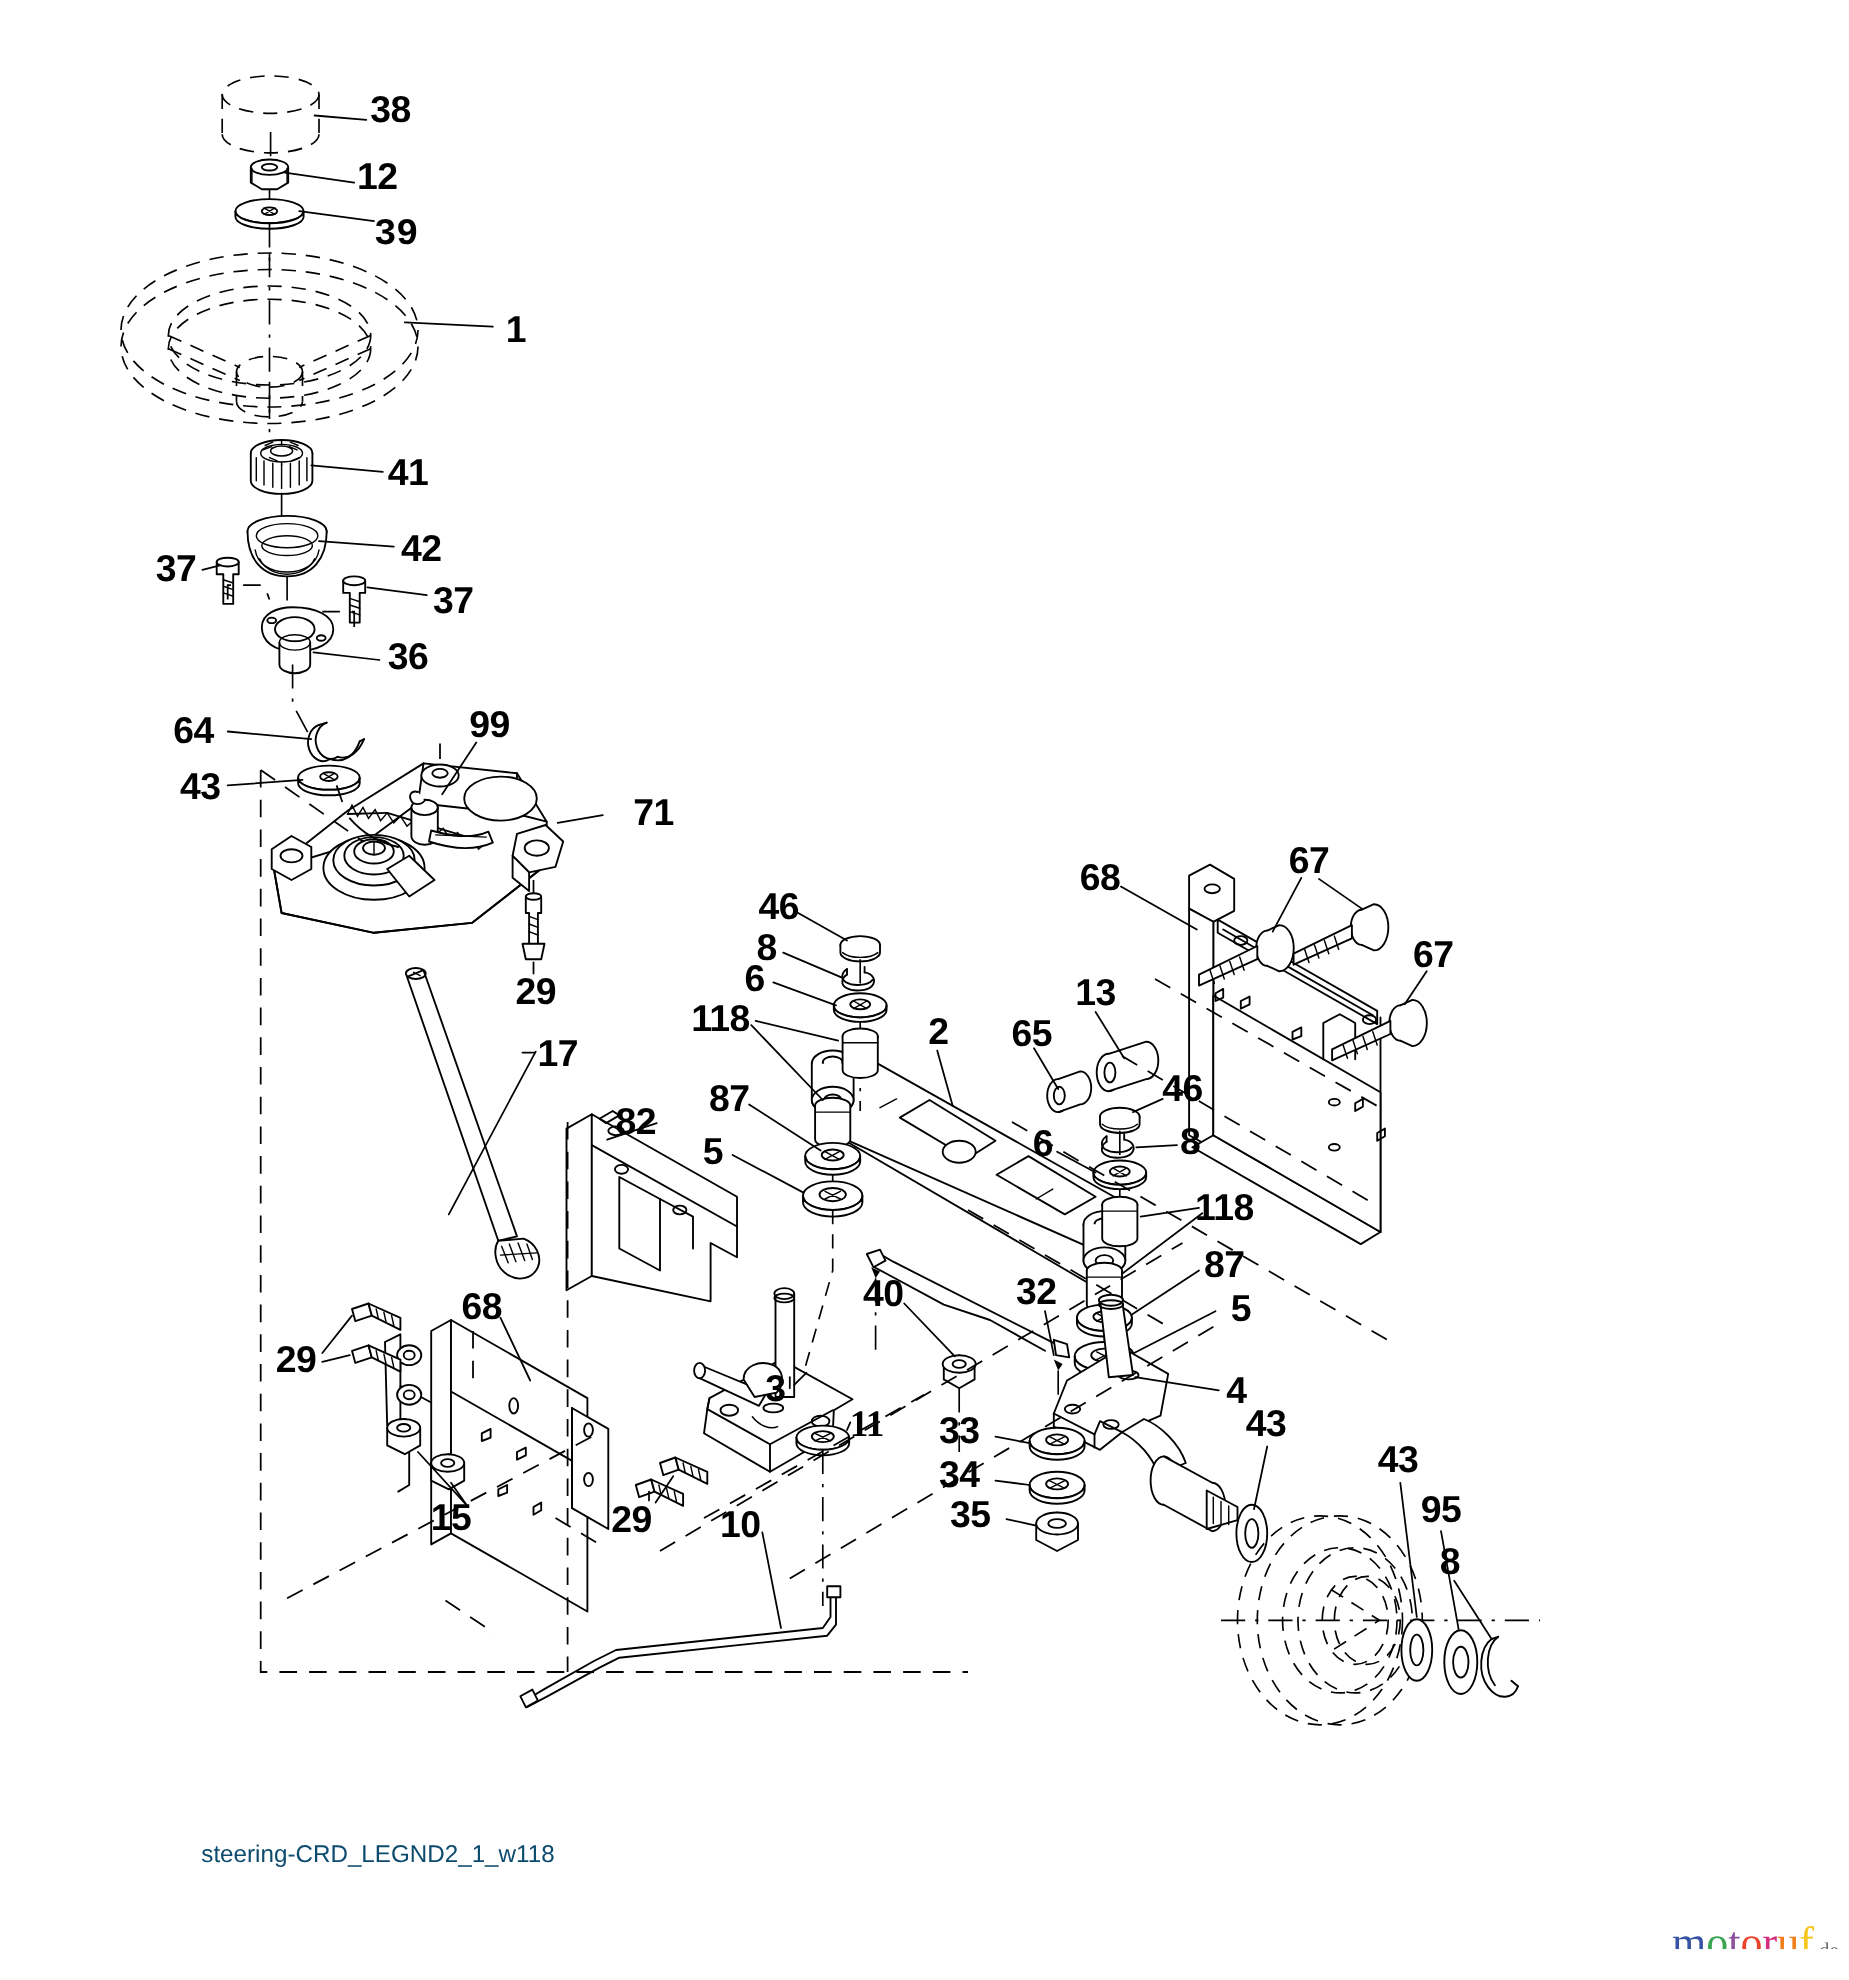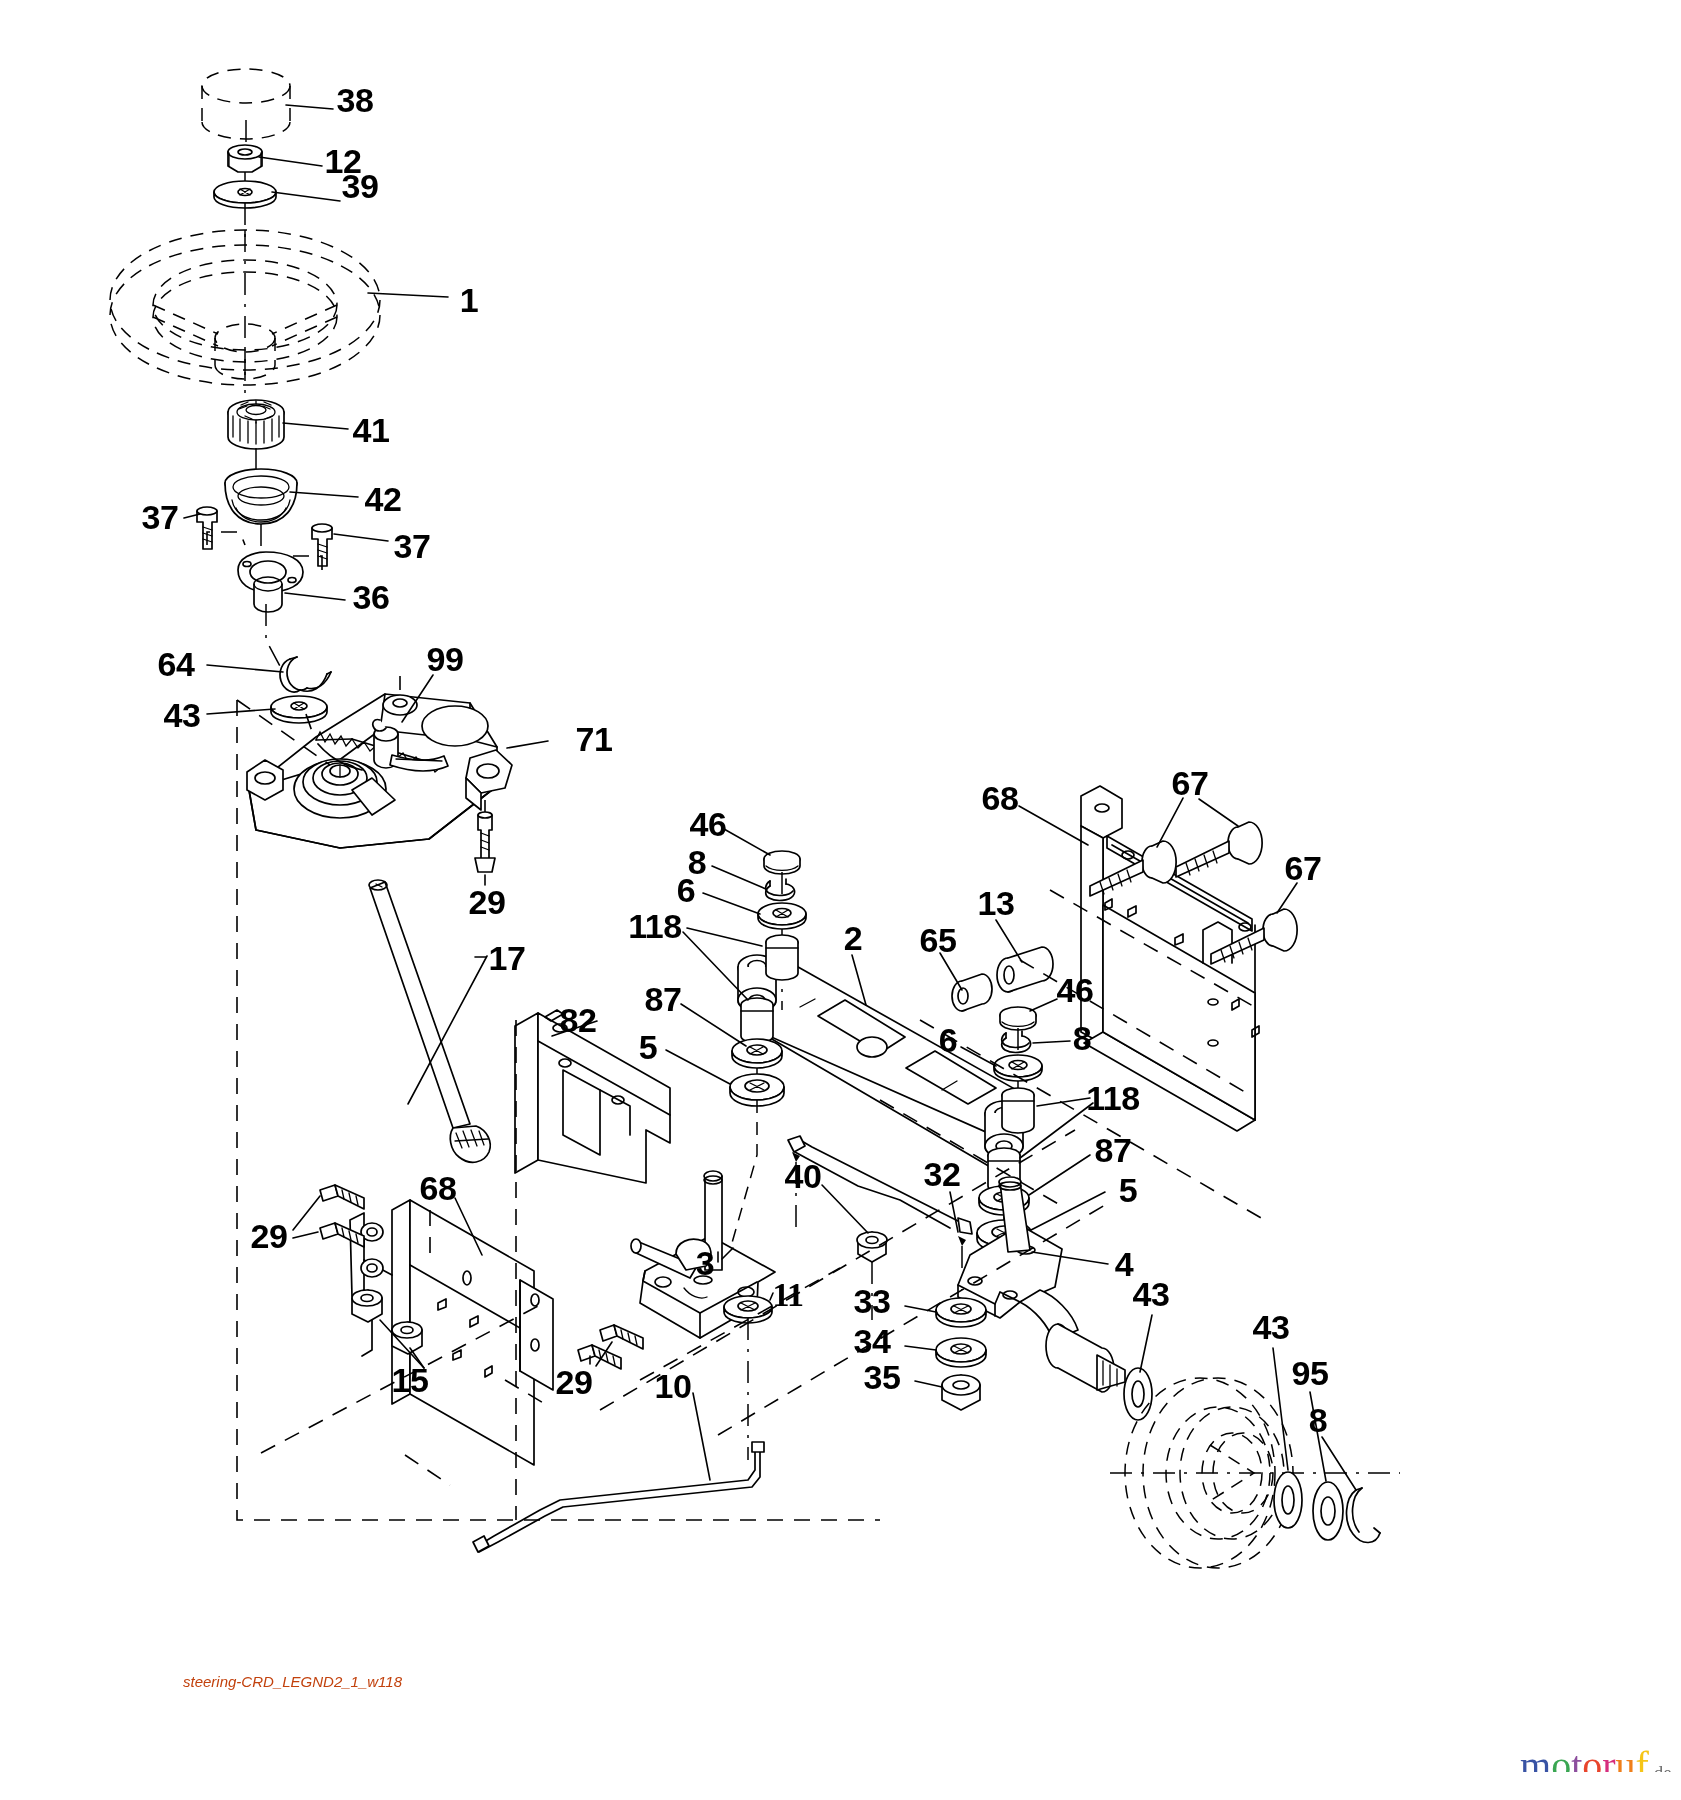--- a/index.html
+++ b/index.html
@@ -3,22 +3,22 @@
 <meta charset="utf-8">
 <title>Steering Assembly Parts Diagram</title>
 <style>
   html,body{margin:0;padding:0;background:#ffffff;}
   body{font-family:"Liberation Sans",sans-serif;}
   #page{position:relative;width:1681px;height:1772px;background:#ffffff;overflow:hidden;}
   #svgroot{position:absolute;left:0;top:0;width:1681px;height:1800px;}
   .callout{position:absolute;font-family:"Liberation Sans",sans-serif;font-weight:bold;
            font-size:34px;color:#000;line-height:1;white-space:nowrap;
            transform:translate(-50%,-50%);letter-spacing:-0.5px;}
-  .caption{position:absolute;font-family:"Liberation Sans",sans-serif;font-size:15px;
-           color:#c2410c;white-space:nowrap;font-style:italic;}
+  .caption{position:absolute;font-family:"Liberation Sans",sans-serif;font-size:22px;
+           color:#0c4a6e;white-space:nowrap;}
   .wm{position:absolute;font-family:"Liberation Serif",serif;font-size:40px;
       white-space:nowrap;letter-spacing:0px;}
   .wm span{display:inline-block;}
   .wm .suffix{font-size:19px;color:#6b6b6b;}
 </style>
 </head>
 <body>
 
 <div id="page">
 
@@ -645,21 +645,21 @@
     <path class="ph" d="M920 1020 L1268 1222"></path>
     <path class="ph" d="M880 1100 L1060 1205"></path>
     <path class="ph" d="M505 1380 L545 1404"></path>
     <path class="ph" d="M405 1455 L450 1485"></path>
     <path class="ph" d="M430 1210 L430 1260"></path>
 
   </svg>
 
   <div class="callout" style="left:355px;top:100px;">38</div>
   <div class="callout" style="left:343px;top:161px;">12</div>
-  <div class="callout" style="left:360px;top:186px;">39</div>
+  <div class="callout" style="left:360px;top:214px;font-family:Liberation Mono, monospace;">39</div>
   <div class="callout" style="left:469px;top:300px;">1</div>
   <div class="callout" style="left:371px;top:430px;">41</div>
   <div class="callout" style="left:383px;top:499px;">42</div>
   <div class="callout" style="left:160px;top:517px;">37</div>
   <div class="callout" style="left:412px;top:546px;">37</div>
   <div class="callout" style="left:371px;top:597px;">36</div>
   <div class="callout" style="left:176px;top:664px;">64</div>
   <div class="callout" style="left:445px;top:659px;">99</div>
   <div class="callout" style="left:182px;top:715px;">43</div>
   <div class="callout" style="left:570px;top:739px;margin-left:24px;">71</div>

